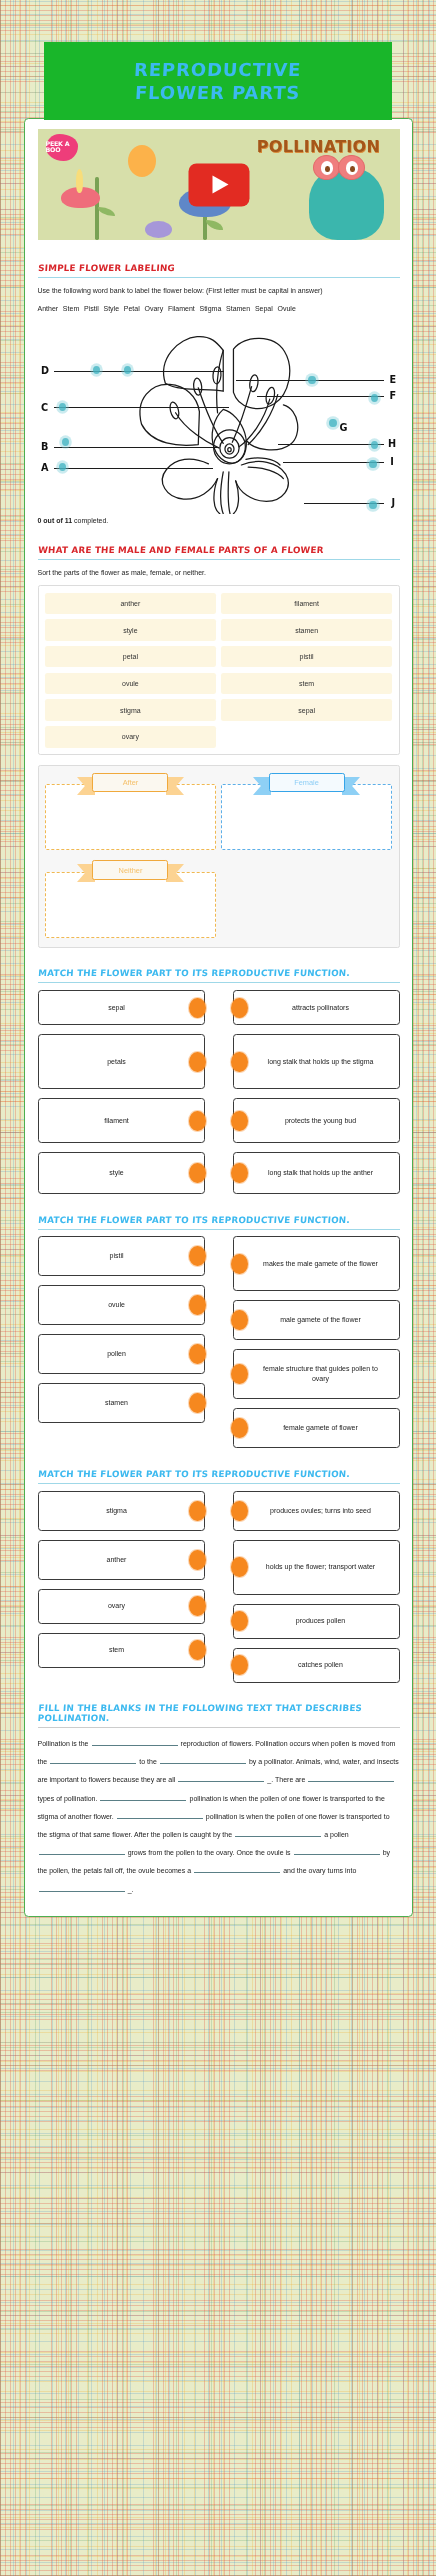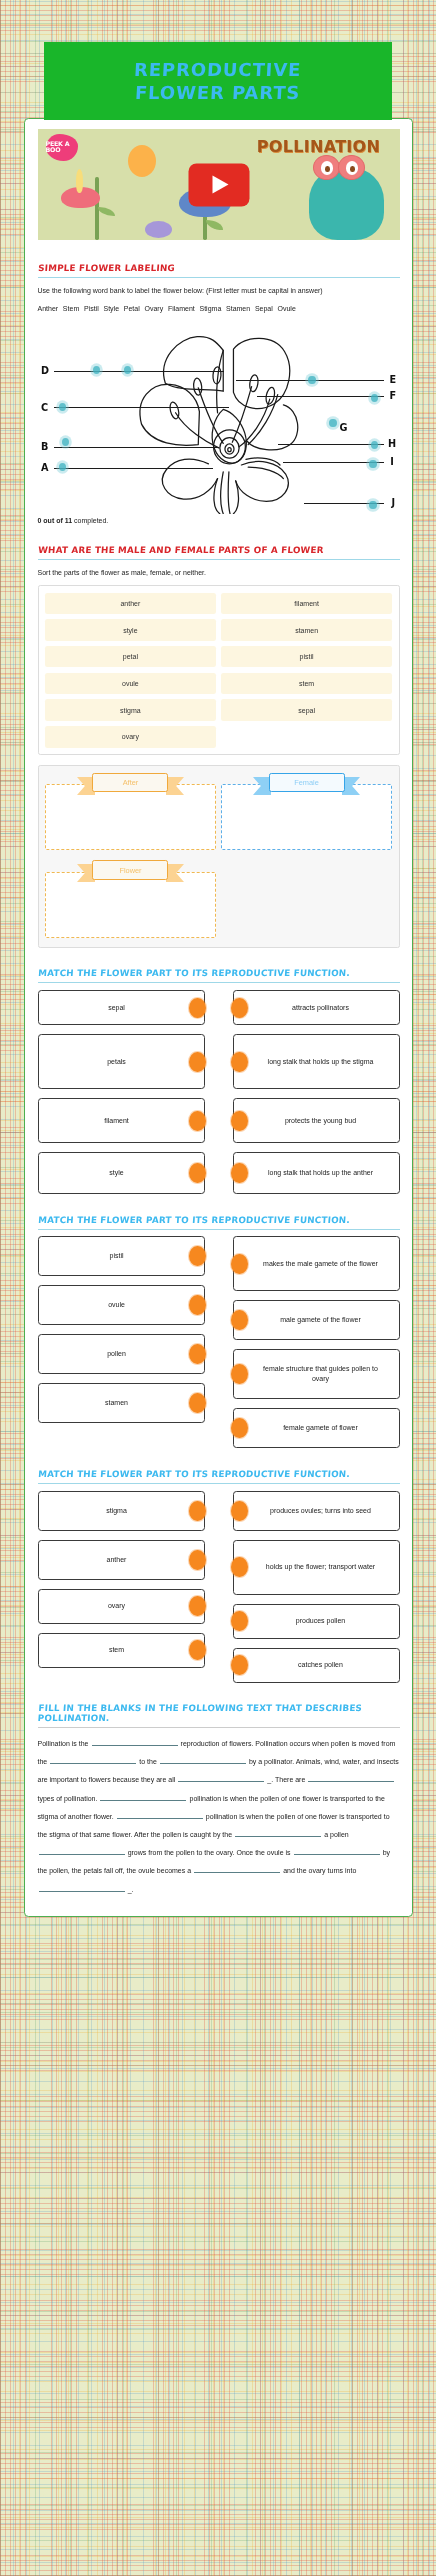--- a/index.html
+++ b/index.html
@@ -444,21 +444,21 @@
       </div>
 
       <div class="bucket neither" style="margin-top:6.8px;">
         <div class="ribbon">
           <svg class="ribbon-tail-l" viewBox="0 0 32 32">
             <polygon points="0,0 32,0 32,32 0,32 14,16" fill="#fcd392"></polygon>
           </svg>
           <svg class="ribbon-tail-r" viewBox="0 0 32 32">
             <polygon points="32,0 0,0 0,32 32,32 18,16" fill="#fcd392"></polygon>
           </svg>
-          <div class="ribbon-plate">Flower</div>
+          <div class="ribbon-plate">Neither</div>
         </div>
         <div class="drop-target"></div>
       </div>
     </div>
   </div>
 
   <div class="sec">
     <div class="sec-head blue">Match the flower part to its reproductive function.</div>
     <div class="sec-rule"></div>
     <div class="match-grid">

